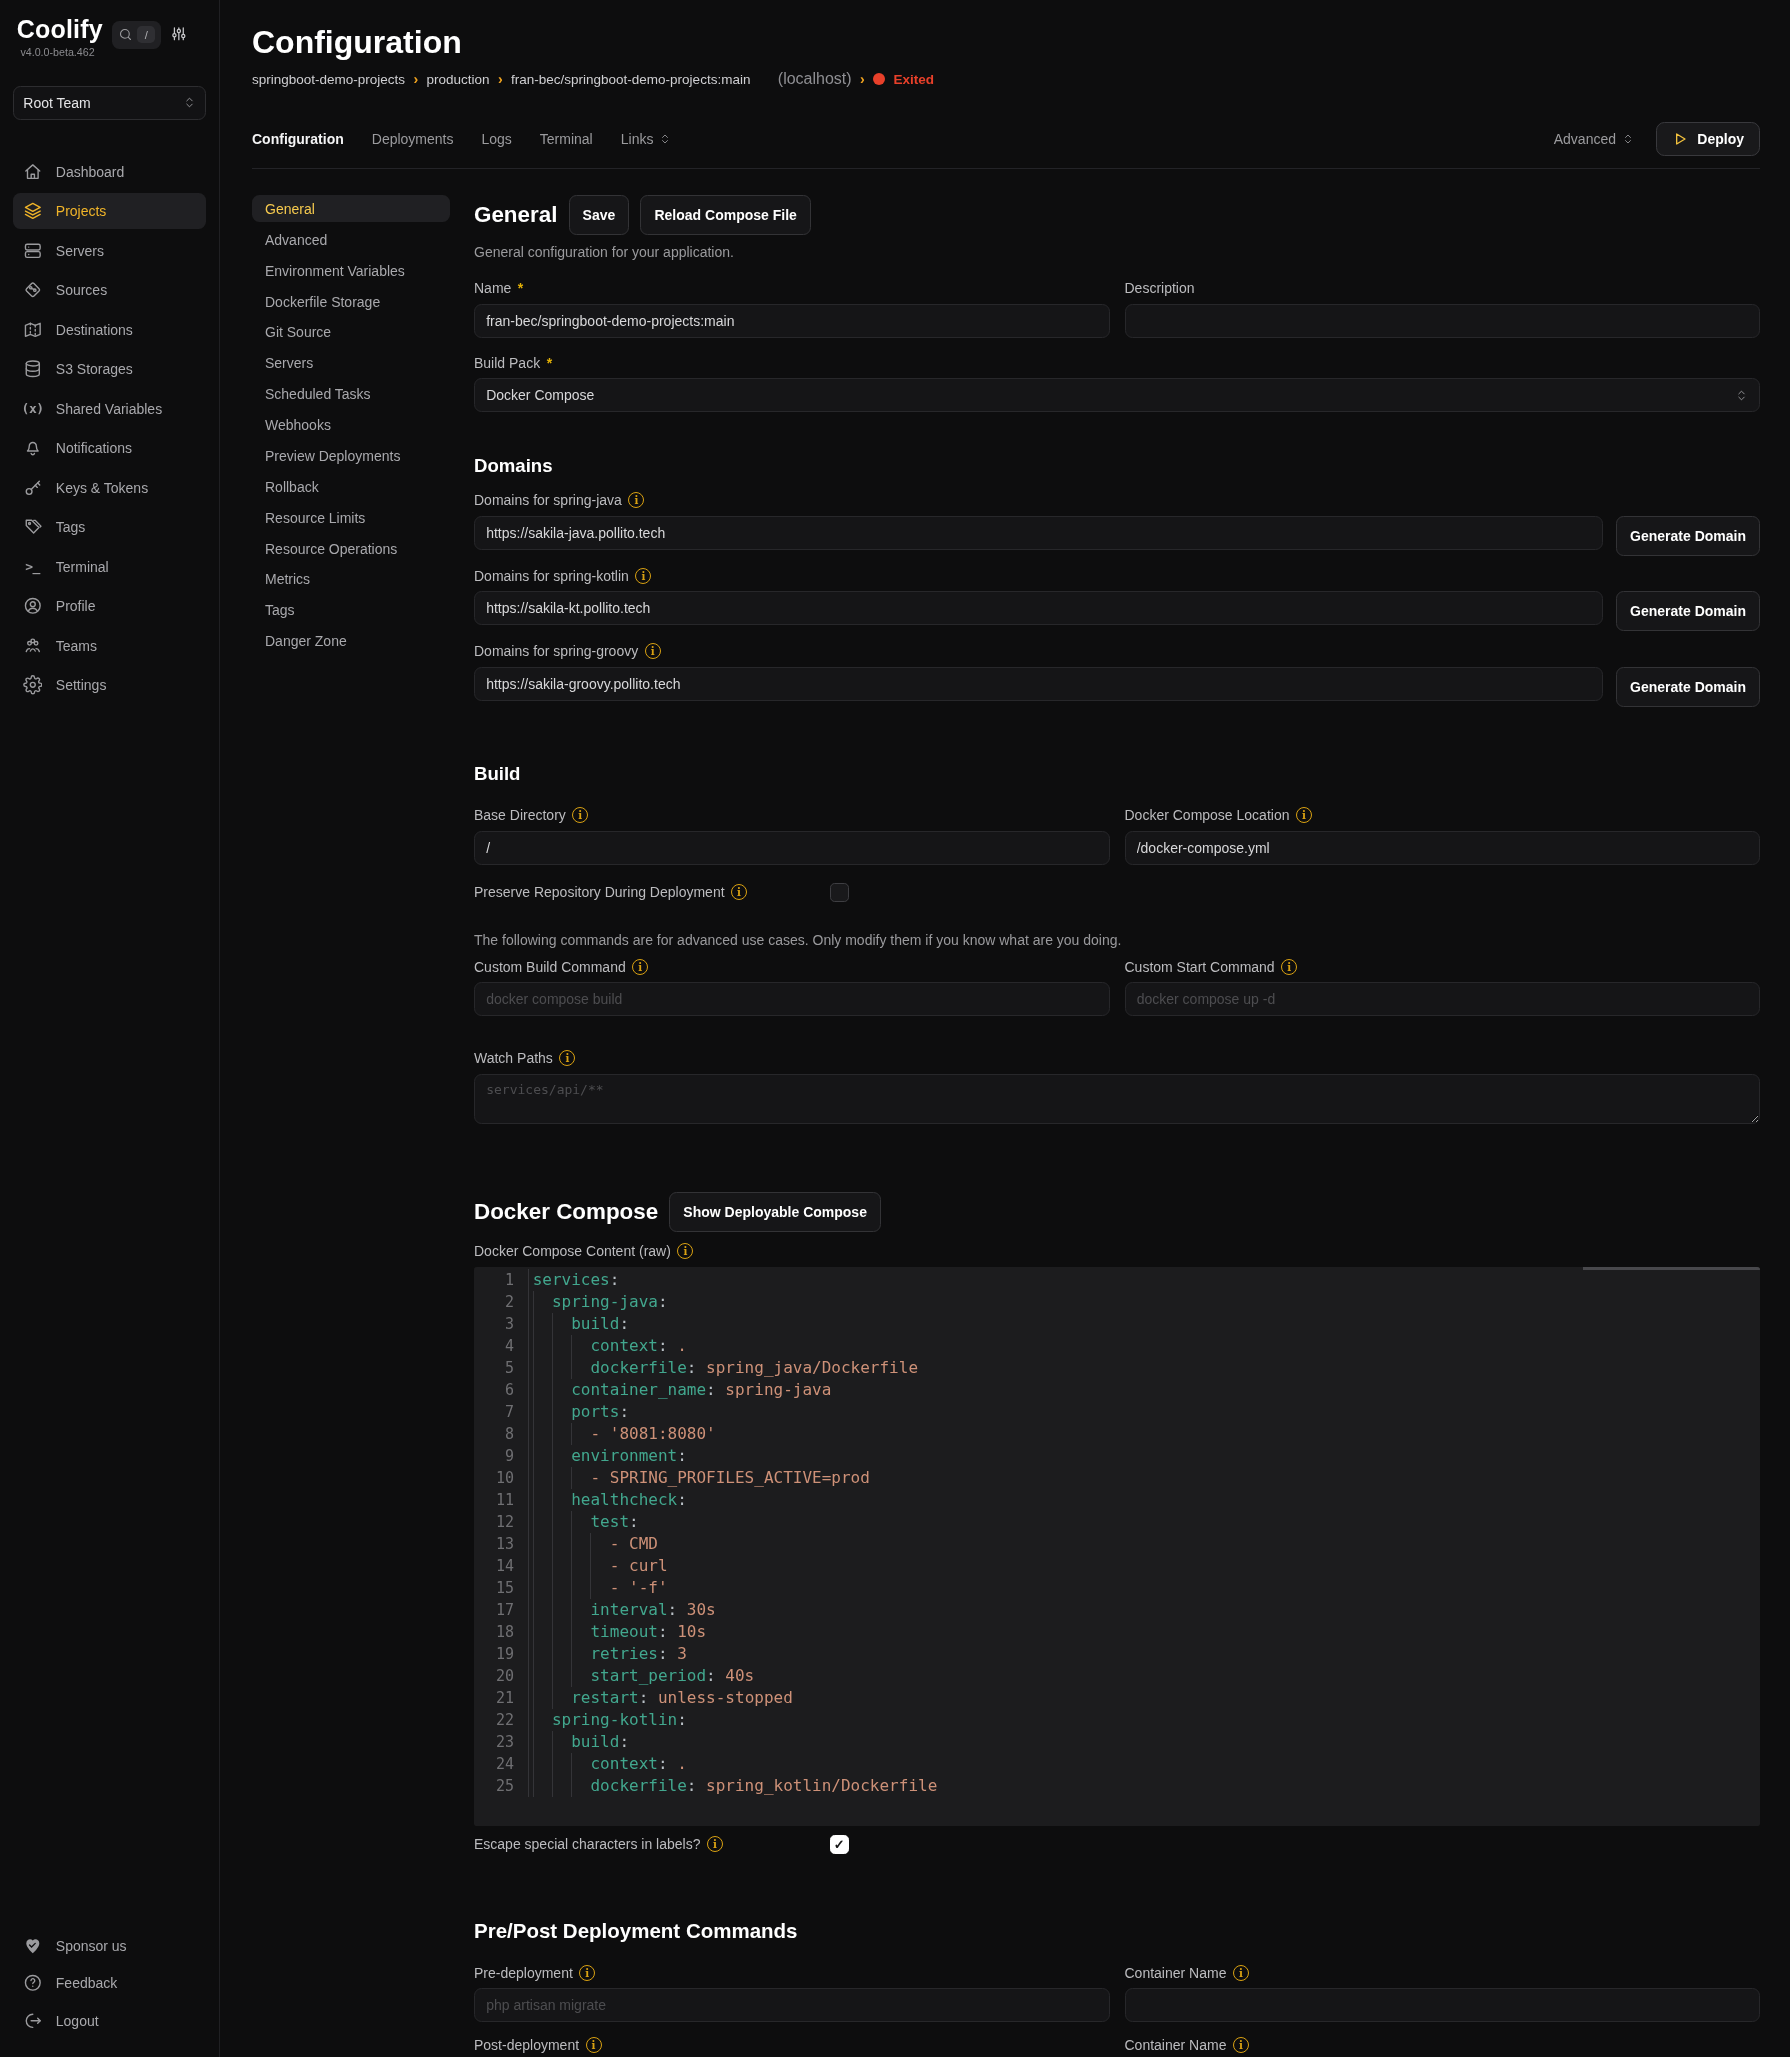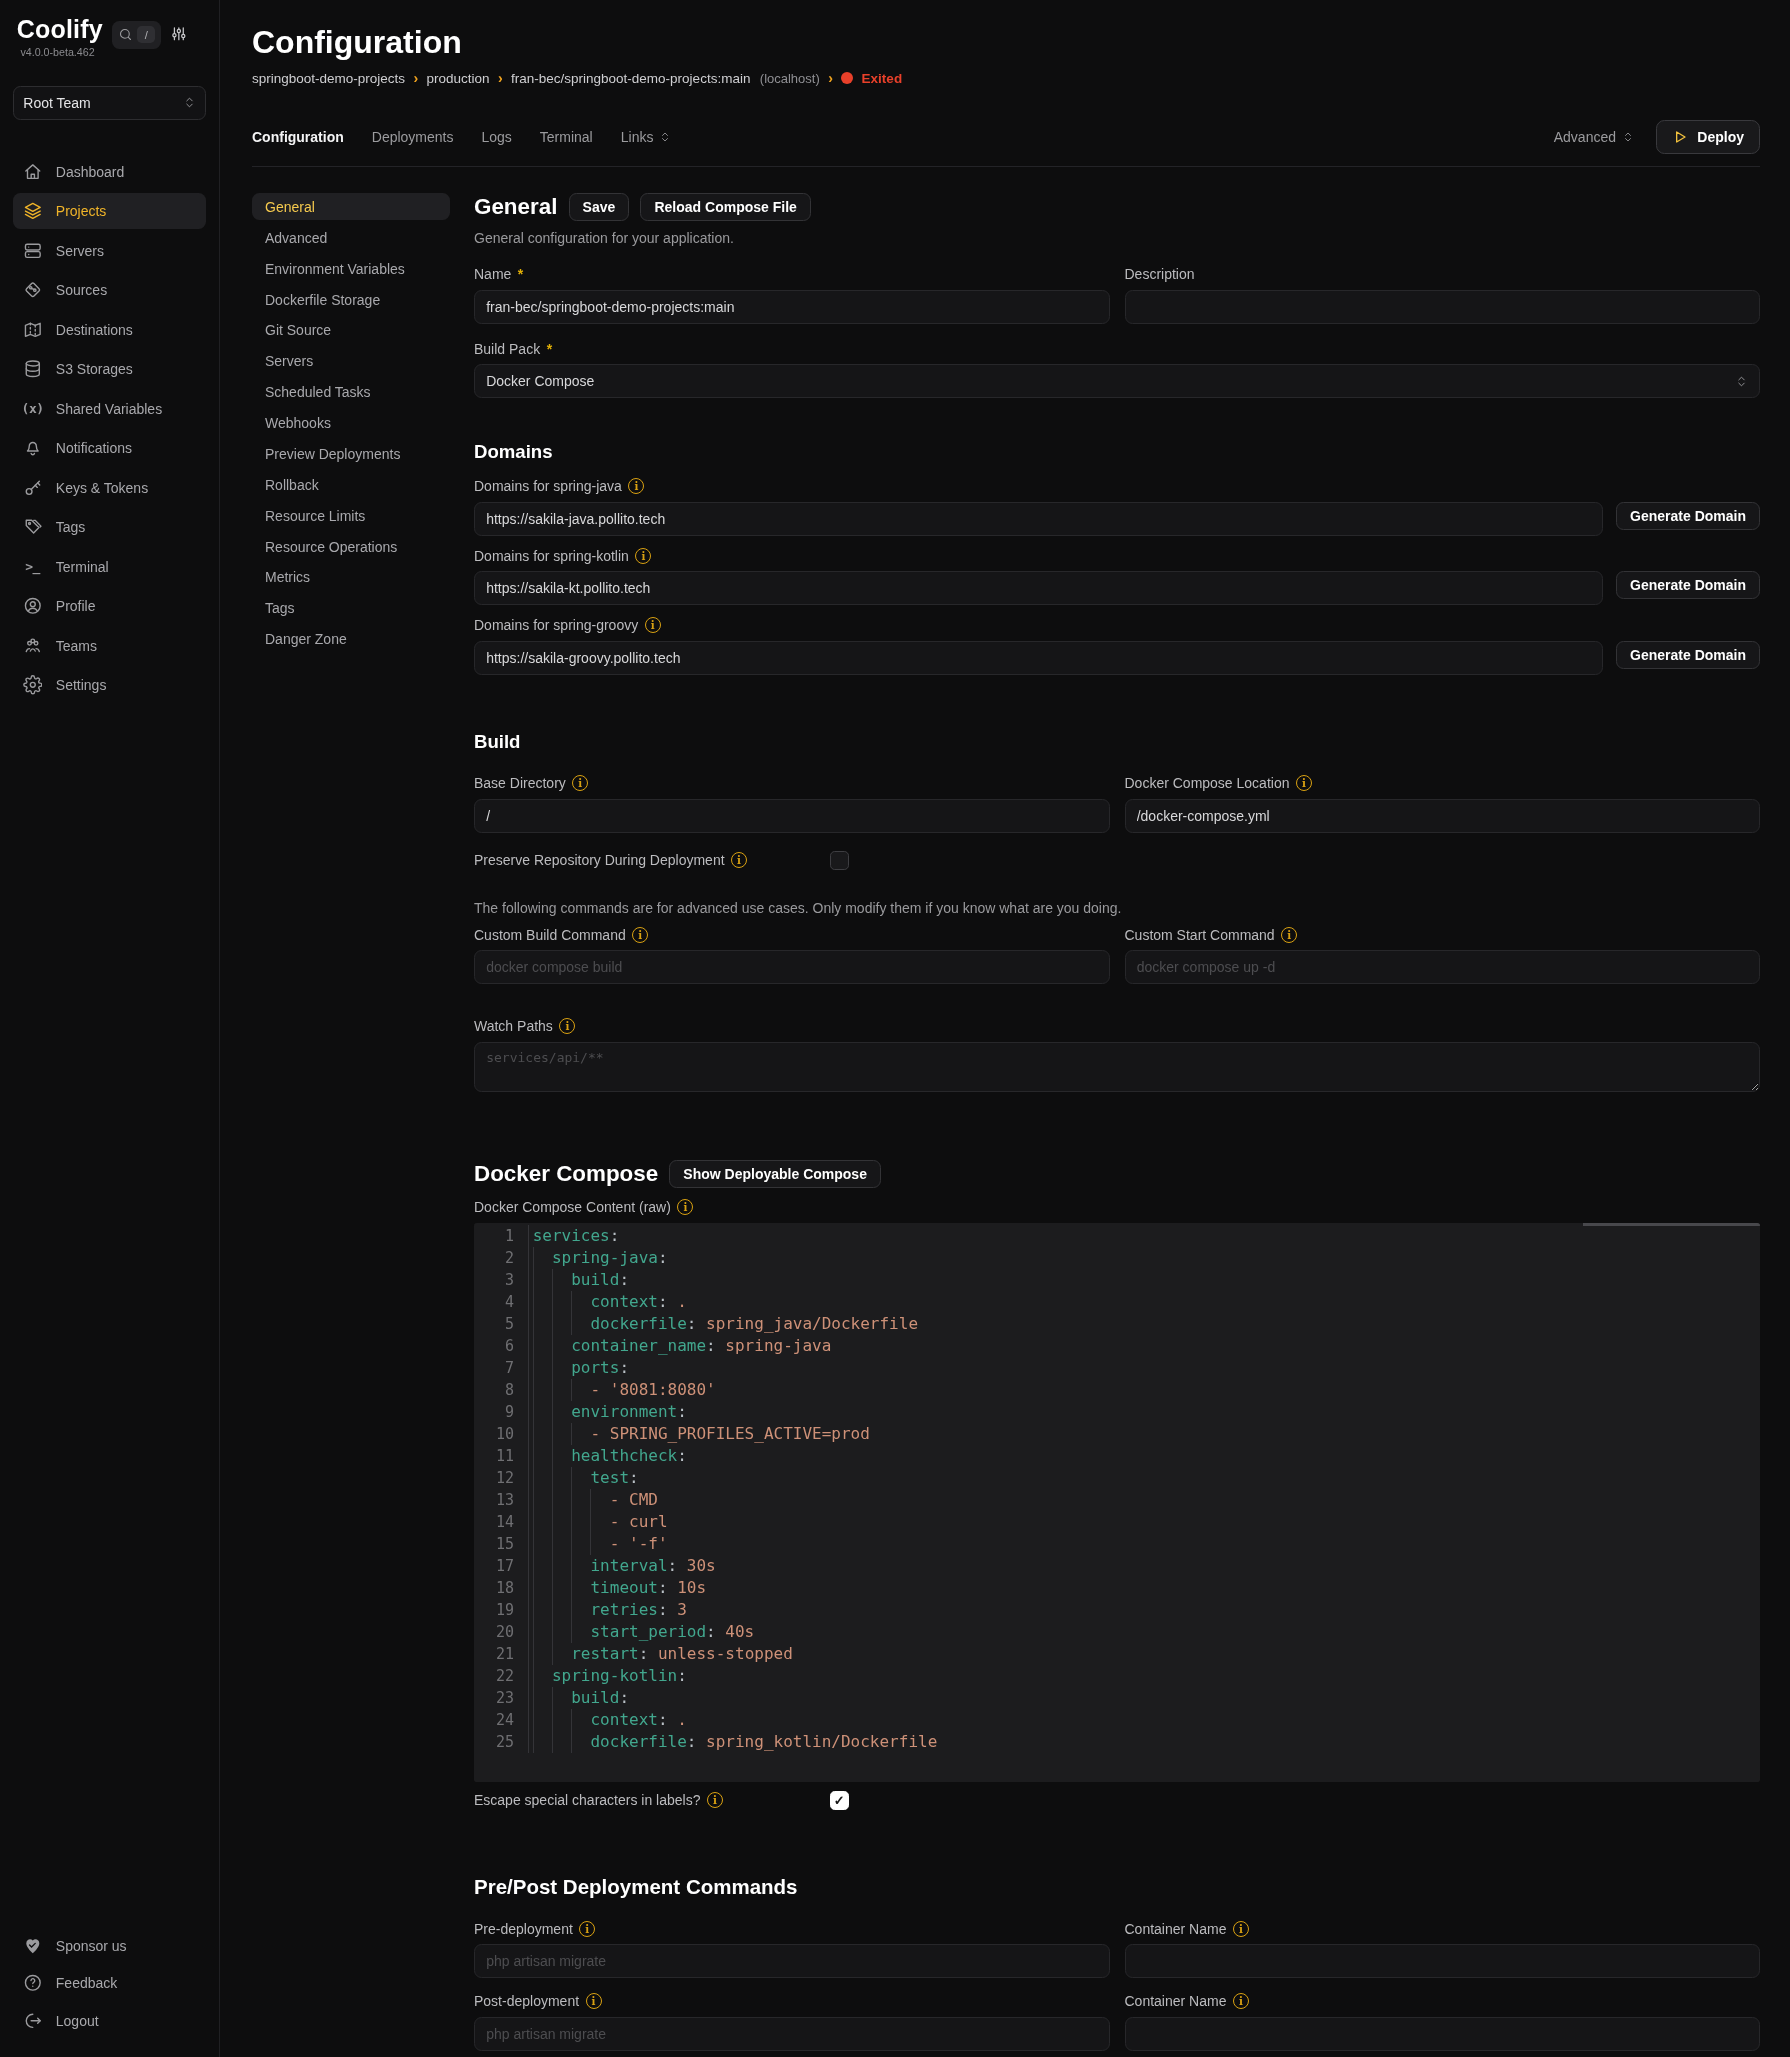--- a/index.html
+++ b/index.html
@@ -32,21 +32,21 @@
   .nav-item.active .nav-ic { color:#f0b429; }
   .nav-txt-ic { font-size:13px; font-weight:700; letter-spacing:-0.5px; font-family:"DejaVu Sans Mono",monospace; }
   .nav-footer { margin-top:auto; display:flex; flex-direction:column; gap:1.9px; }
   .heart { color:#f0437f; }
 
   
   .main { margin-left:221px; padding:24px 31px 0; }
   .page-title { font-size:32px; font-weight:800; color:#fff; }
   .crumbs { margin-top:9.3px; display:flex; align-items:center; gap:8.4px; font-size:13.5px; color:#cfcfd2; }
   .crumb-sep { color:#f0a31f; font-weight:800; font-size:14px; }
-  .crumb-small { color:#8f8f93; font-size:13px; margin-left:1px; }
+  .crumb-small { color:#8f8f93; font-size:16px; margin-left:19px; }
   .status-dot { width:12px; height:12px; border-radius:50%; background:#e8402a; }
   .status-txt { color:#e8402a; font-weight:700; font-size:13.5px; }
 
   .tabbar { margin-top:34px; display:flex; align-items:center; border-bottom:0.9px solid #232327; padding-bottom:12px; }
   .tabs { display:flex; align-items:center; gap:28px; }
   .tab { color:#9b9b9e; font-size:14px; display:flex; align-items:center; gap:5.6px; cursor:pointer; }
   .tab.active { color:#f4f4f5; font-weight:600; }
   .tab-actions { margin-left:auto; display:flex; align-items:center; gap:22.4px; }
   .advanced { color:#9b9b9e; display:flex; align-items:center; gap:5.6px; font-size:14px; }
   .deploy-btn { display:flex; align-items:center; gap:9.3px; background:#19191b; border:0.9px solid #39393d;
@@ -54,21 +54,21 @@
 
   .content { display:flex; margin-top:26px; }
   .subnav { width:198px; flex:none; display:flex; flex-direction:column; gap:3.7px; }
   .subnav-item { padding:5.6px 13px; font-size:14px; color:#a9a9ad; border-radius:7.5px; cursor:pointer; }
   .subnav-item.active { background:#202023; color:#f6ca4e; }
   .form { flex:1; margin-left:24px; padding-bottom:56px; }
 
   .sec-row { display:flex; align-items:center; gap:11.2px; }
   .h-section { font-size:22.4px; font-weight:800; color:#fff; }
   .h-sub { font-size:18.6px; font-weight:700; color:#fff; }
-  .btn { background:#161618; border:0.9px solid #333336; border-radius:7.5px; height:28px; padding:0 13px;
+  .btn { background:#161618; border:0.9px solid #333336; border-radius:7.5px; height:40px; padding:0 13px;
     color:#fff; font-size:14px; font-weight:600; cursor:pointer; font-family:inherit; }
   .subtitle { margin-top:8.4px; color:#9a9a9d; }
 
   .grid2 { display:grid; grid-template-columns:1fr 1fr; column-gap:15px; }
   .field-label { display:flex; align-items:center; gap:6.5px; color:#bcbcbf; font-size:14px; margin-bottom:7.5px; }
   .req { color:#e2b007; font-weight:700; }
   .info-i { width:16px; height:16px; border:1.4px solid #d9a112; border-radius:50%; color:#d9a112;
     display:inline-flex; align-items:center; justify-content:center; flex:none;
     font-size:10.3px; font-weight:700; font-family:"DejaVu Serif", serif; }
   .info-i::after { content:"i"; }

